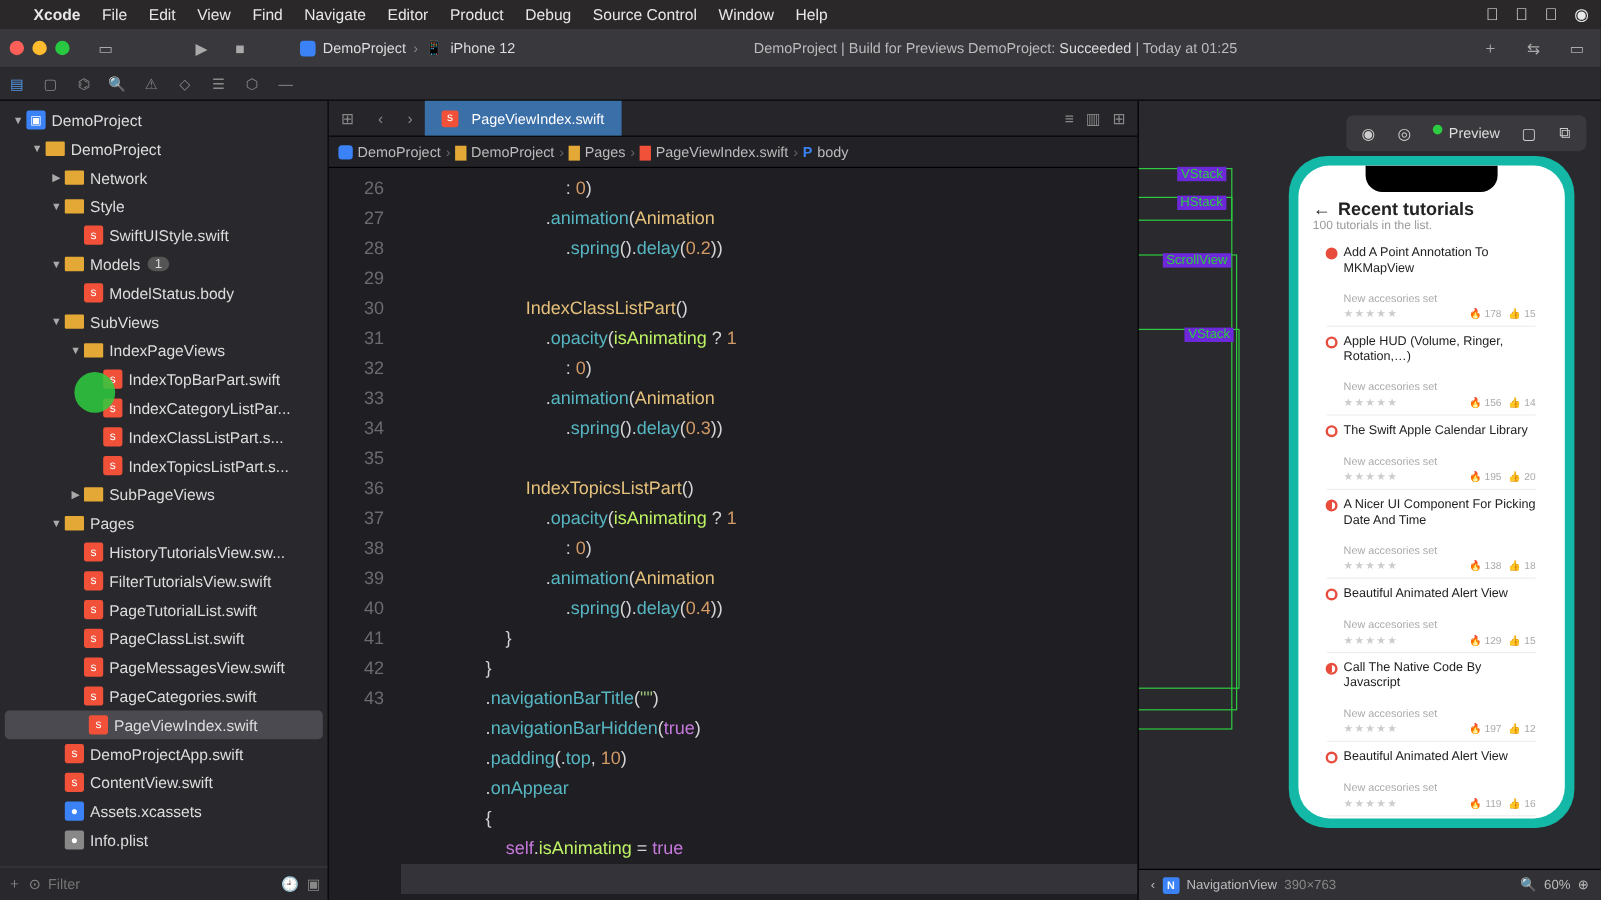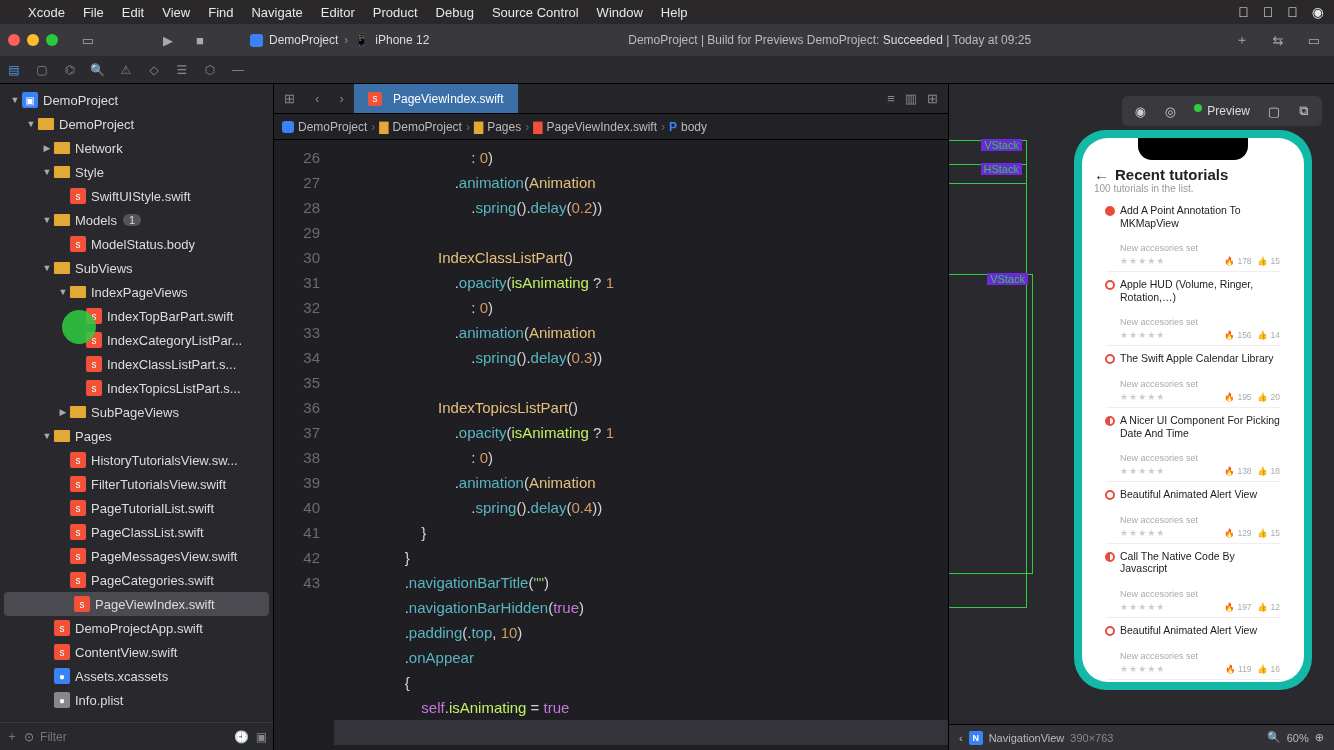--- a/index.html
+++ b/index.html
@@ -1,21 +1,21 @@
 <!DOCTYPE html>
 <html><head>
 <meta charset="utf-8">
 <style>
 * { margin:0; padding:0; box-sizing:border-box; font-family:-apple-system,BlinkMacSystemFont,"SF Pro Text",sans-serif; }
 body { background:#1e1e1e; color:#ccc; font-size:13px; width:1334px; height:750px; overflow:hidden; position:relative; }
 
 
 .menubar { height:24px; background:#2a2828; display:flex; align-items:center; padding:0 10px; gap:18px; color:#e8e8e8; font-size:13px; font-weight:500; }
 .menubar .apple { font-size:15px; }
-.menubar .app { font-weight:400; }
+.menubar .app { font-weight:700; }
 .menubar .spacer { flex:1; }
 .menubar .tray { display:flex; gap:14px; font-size:14px; }
 
 
 .toolbar { height:32px; background:#39383d; display:flex; align-items:center; padding:0 8px; gap:8px; }
 .traffic { display:flex; gap:7px; margin-right:10px; }
 .tl { width:12px; height:12px; border-radius:50%; }
 .tl.r{background:#ff5f57}.tl.y{background:#febc2e}.tl.g{background:#28c840}
 .tbtn { width:24px; height:20px; display:flex; align-items:center; justify-content:center; color:#aaa; border-radius:4px; }
 .scheme { display:flex; align-items:center; gap:6px; color:#ddd; font-size:12px; margin-left:30px; }
@@ -132,21 +132,21 @@
   <div class="tbtn">▶</div>
   <div class="tbtn">■</div>
   <div class="scheme">
     <span class="bc-ico"></span>
     <span>DemoProject</span>
     <span class="sep">›</span>
     <span>📱</span>
     <span>iPhone 12</span>
   </div>
   <div class="status">
-    <span>DemoProject | Build for Previews DemoProject: </span><span class="ok">Succeeded</span><span> | </span><span>Today at 09:25</span>
+    <span>DemoProject | Build for Previews DemoProject: </span><span class="ok">Succeeded</span><span> | </span><span>Today at 01:25</span>
   </div>
   <div class="toolbar-right">
     <span class="tbtn">＋</span>
     <span class="tbtn">⇆</span>
     <span class="tbtn">▭</span>
   </div>
 </div>
 
 <div class="navstrip">
   <span class="ico" style="color:#5596e6">▤</span>
@@ -382,20 +382,23 @@
       <div class="pv-btn">▢</div>
       <div class="pv-btn">⧉</div>
     </div>
     <div class="canvas">
       <div class="overlay" style="left:-80px;top:56px;width:158px;height:468px">
           <span class="lbl" style="left:auto;right:4px">VStack</span>
         </div>
       <div class="overlay" style="left:-60px;top:80px;width:138px;height:20px">
           <span class="lbl" style="left:auto;right:4px">HStack</span>
         </div>
+      <div class="overlay" style="left:-40px;top:128px;width:122px;height:380px">
+          <span class="lbl" style="left:auto;right:4px">ScrollView</span>
+        </div>
       <div class="overlay" style="left:-6px;top:190px;width:90px;height:300px">
           <span class="lbl" style="left:auto;right:4px">VStack</span>
         </div>
 
       <div class="phone">
         <div class="screen">
           <div class="notch"></div>
           <div class="ph-hdr">
             <div><span class="back">←</span><span class="ttl">Recent tutorials</span></div>
             <div class="sub">100 tutorials in the list.</div>

